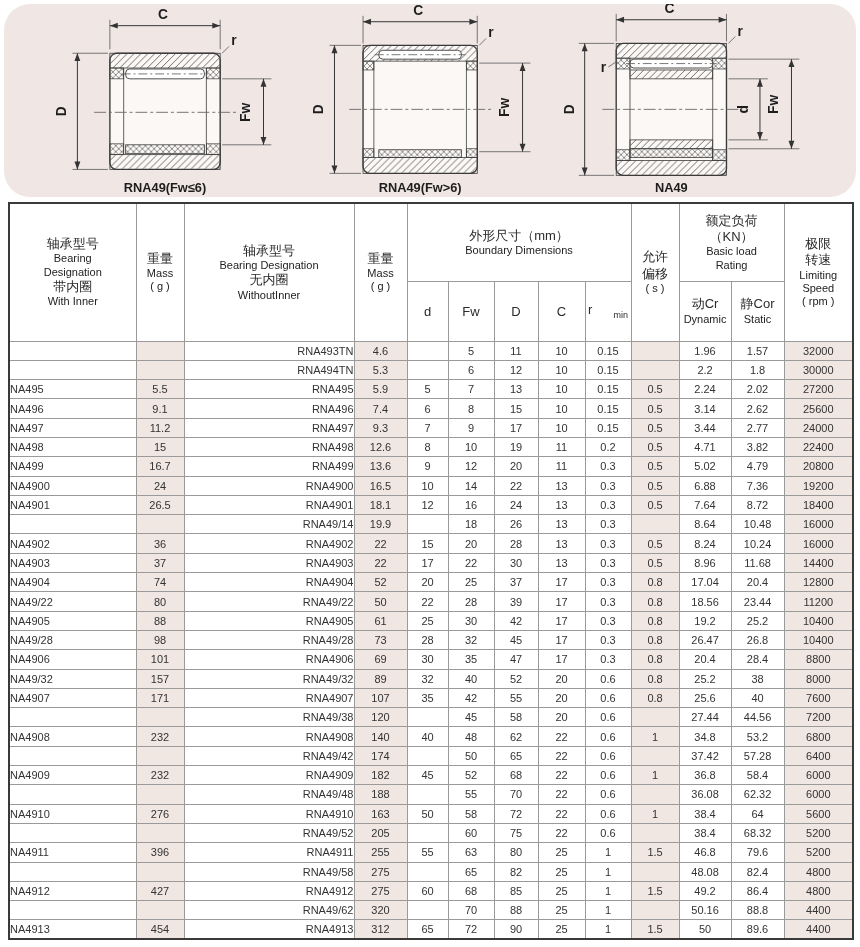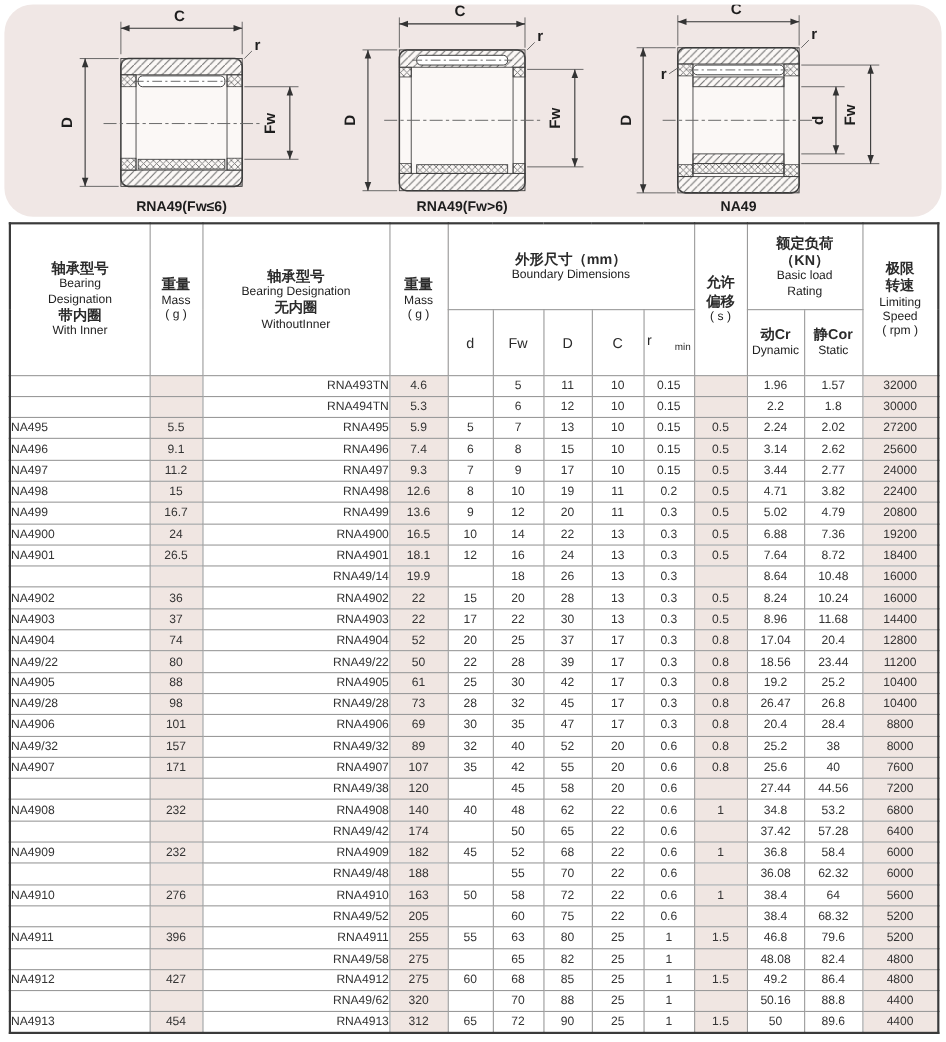--- a/index.html
+++ b/index.html
@@ -15,21 +15,21 @@
 
   
   .tblwrap{margin:5px 8px 0 8px;}
   table.spec{border-collapse:collapse;table-layout:fixed;width:844px;border:2px solid #3a3a3a;}
   table.spec th,table.spec td{border:1px solid #9a9a9a;padding:0;overflow:hidden;white-space:nowrap;}
   col.tint{background:#f0e6e2;}
   thead th{font-weight:normal;vertical-align:middle;text-align:center;background:#fff;}
   col.tint+*{}
   .h1{height:78px;}
   .h2{height:60px;}
-  .zh{font-size:13px;font-weight:bold;line-height:1.25;}
+  .zh{font-size:13px;font-weight:normal;line-height:1.25;}
   .en{font-size:11px;line-height:1.2;color:#222;}
   .sub th{font-size:13px;}
   tbody tr{height:19.3px;}
   tbody td{font-size:11px;text-align:center;color:#333;border-top:1px solid #b9b3b0;border-bottom:1px solid #b9b3b0;}
   tbody tr.group-start td{border-top:1px solid #6f6f6f;}
   td.al{text-align:left;padding-left:14px;margin-left:44px;}
   td.al2{text-align:right;padding-left:10px;}
   sub{font-size:9px;padding-left:21px;}
 </style>
 </head>

